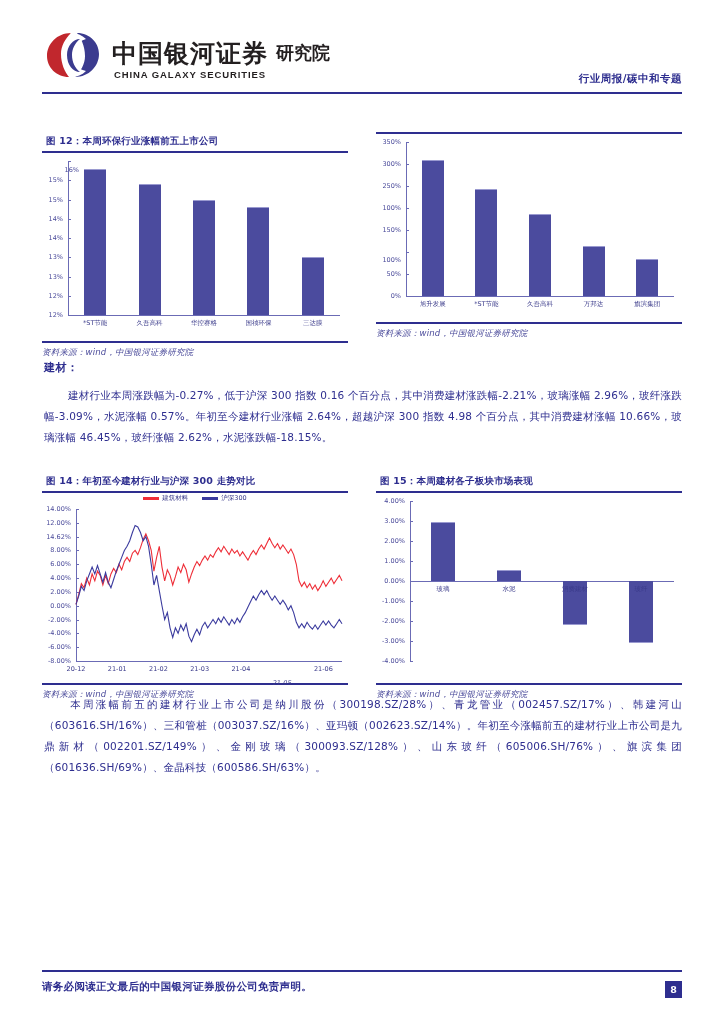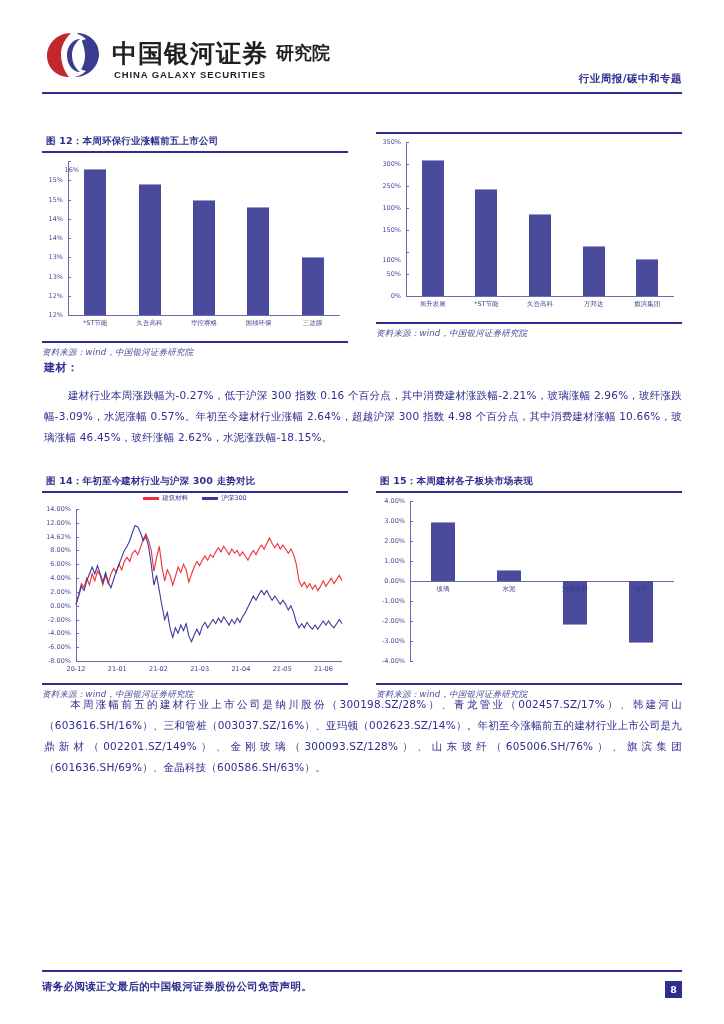--- a/index.html
+++ b/index.html
@@ -205,21 +205,21 @@
           <div class="ytick-mark" style="left:34px;top:16px;"></div>
           <svg width="306" height="190" style="position:absolute;left:0;top:0;">
             <polyline points="34.00,111.35 36.69,101.67 39.37,90.62 42.06,94.76 44.75,85.09 47.43,92.00 50.12,80.95 52.81,87.85 55.49,78.18 58.18,82.33 60.87,92.00 63.56,82.33 66.24,90.62 68.93,80.95 71.62,75.42 74.30,79.56 76.99,71.27 79.68,76.80 82.36,68.51 85.05,64.36 87.74,68.51 90.42,60.22 93.11,57.45 95.80,61.60 98.48,54.69 101.17,46.40 103.86,40.87 106.55,47.78 109.23,57.45 111.92,78.18 114.61,64.36 117.29,53.31 119.98,74.04 122.67,87.85 125.35,76.80 128.04,82.33 130.73,92.00 133.41,83.71 136.10,74.04 138.79,79.56 141.47,71.27 144.16,76.80 146.85,89.24 149.54,80.95 152.22,74.04 154.91,68.51 157.60,72.65 160.28,67.13 162.97,62.98 165.66,67.13 168.34,61.60 171.03,64.36 173.72,58.84 176.40,54.69 179.09,58.84 181.78,53.31 184.46,57.45 187.15,61.60 189.84,56.07 192.53,60.22 195.21,57.45 197.90,62.98 200.59,58.84 203.27,62.98 205.96,67.13 208.65,61.60 211.33,57.45 214.02,61.60 216.71,56.07 219.39,51.93 222.08,56.07 224.77,50.55 227.45,45.02 230.14,50.55 232.83,54.69 235.52,50.55 238.20,56.07 240.89,51.93 243.58,56.07 246.26,60.22 248.95,56.07 251.64,61.60 254.32,71.27 257.01,87.85 259.70,93.38 262.38,89.24 265.07,94.76 267.76,90.62 270.44,96.15 273.13,92.00 275.82,97.53 278.51,93.38 281.19,87.85 283.88,93.38 286.57,89.24 289.25,85.09 291.94,90.62 294.63,86.47 297.31,82.33 300.00,87.85" fill="none" stroke="#ee2e38" stroke-width="1.1"></polyline>
             <polyline points="34.00,111.35 36.69,103.05 39.37,93.38 42.06,97.53 44.75,87.85 47.43,80.95 50.12,74.04 52.81,80.95 55.49,72.65 58.18,80.95 60.87,89.24 63.56,79.56 66.24,89.24 68.93,94.76 71.62,86.47 74.30,78.18 76.99,71.27 79.68,64.36 82.36,57.45 85.05,53.31 87.74,47.78 90.42,39.49 93.11,32.58 95.80,33.96 98.48,39.49 101.17,47.78 103.86,43.64 106.55,53.31 109.23,71.27 111.92,92.00 114.61,82.33 117.29,97.53 119.98,112.73 122.67,126.55 125.35,119.64 128.04,134.84 130.73,144.51 133.41,134.84 136.10,140.36 138.79,132.07 141.47,137.60 144.16,130.69 146.85,143.13 149.54,148.65 152.22,141.75 154.91,136.22 157.60,141.75 160.28,133.45 162.97,129.31 165.66,134.84 168.34,130.69 171.03,126.55 173.72,130.69 176.40,125.16 179.09,129.31 181.78,123.78 184.46,127.93 187.15,132.07 189.84,126.55 192.53,130.69 195.21,125.16 197.90,129.31 200.59,123.78 203.27,119.64 205.96,114.11 208.65,108.58 211.33,103.05 214.02,107.20 216.71,101.67 219.39,97.53 222.08,101.67 224.77,97.53 227.45,103.05 230.14,107.20 232.83,103.05 235.52,107.20 238.20,111.35 240.89,107.20 243.58,111.35 246.26,116.87 248.95,112.73 251.64,119.64 254.32,129.31 257.01,134.84 259.70,130.69 262.38,134.84 265.07,129.31 267.76,133.45 270.44,136.22 273.13,132.07 275.82,136.22 278.51,132.07 281.19,127.93 283.88,132.07 286.57,127.93 289.25,132.07 291.94,134.84 294.63,130.69 297.31,126.55 300.00,130.69" fill="none" stroke="#3b3b9e" stroke-width="1.1"></polyline>
           </svg>
           <div class="xlab" style="left:16px;top:172px;width:36px;">20-12</div>
           <div class="xlab" style="left:57.22999999999999px;top:172px;width:36px;">21-01</div>
           <div class="xlab" style="left:98.46px;top:172px;width:36px;">21-02</div>
           <div class="xlab" style="left:139.69px;top:172px;width:36px;">21-03</div>
           <div class="xlab" style="left:180.92px;top:172px;width:36px;">21-04</div>
-          <div class="xlab" style="left:222.15000000000003px;top:172px;width:36px;font-style:italic;">21-05</div>
+          <div class="xlab" style="left:222.15000000000003px;top:186px;width:36px;font-style:italic;">21-05</div>
           <div class="xlab" style="left:263.38px;top:172px;width:36px;">21-06</div>
         </div>
     </div>
     <div class="fig-foot-rule"></div>
     <div class="fig-source">资料来源：wind，中国银河证券研究院</div>
   </div>
 
   <div class="fig" style="left:376px; top:472px; width:306px;">
     <div class="fig-title">图 15：本周建材各子板块市场表现</div>
     <div class="fig-rule"></div>

